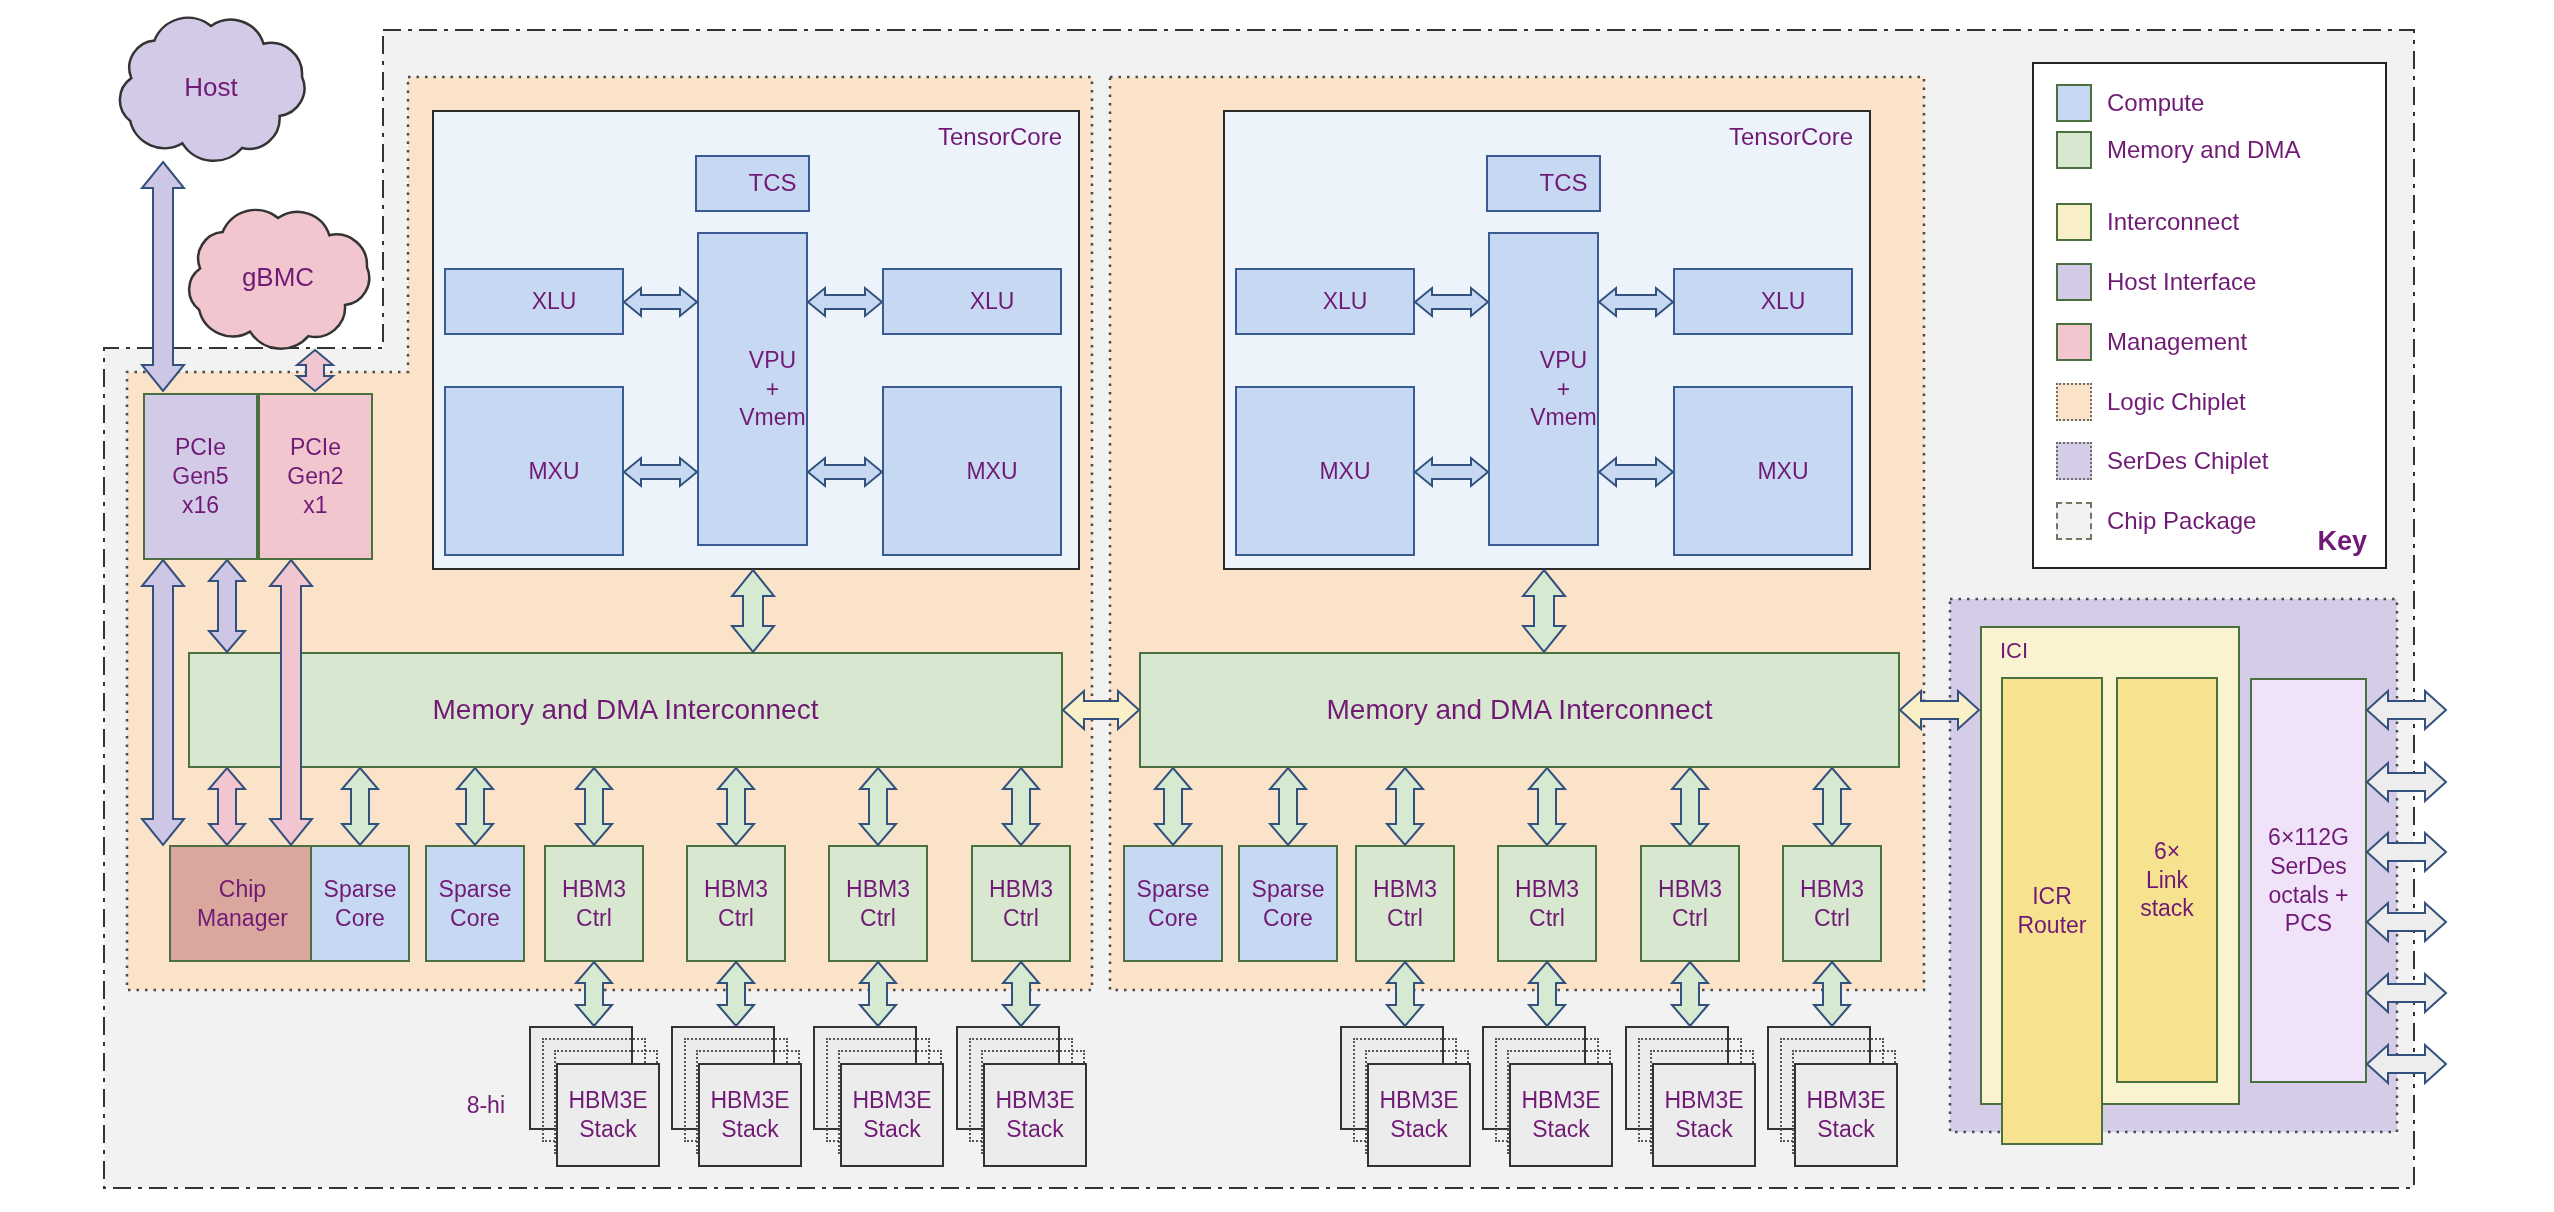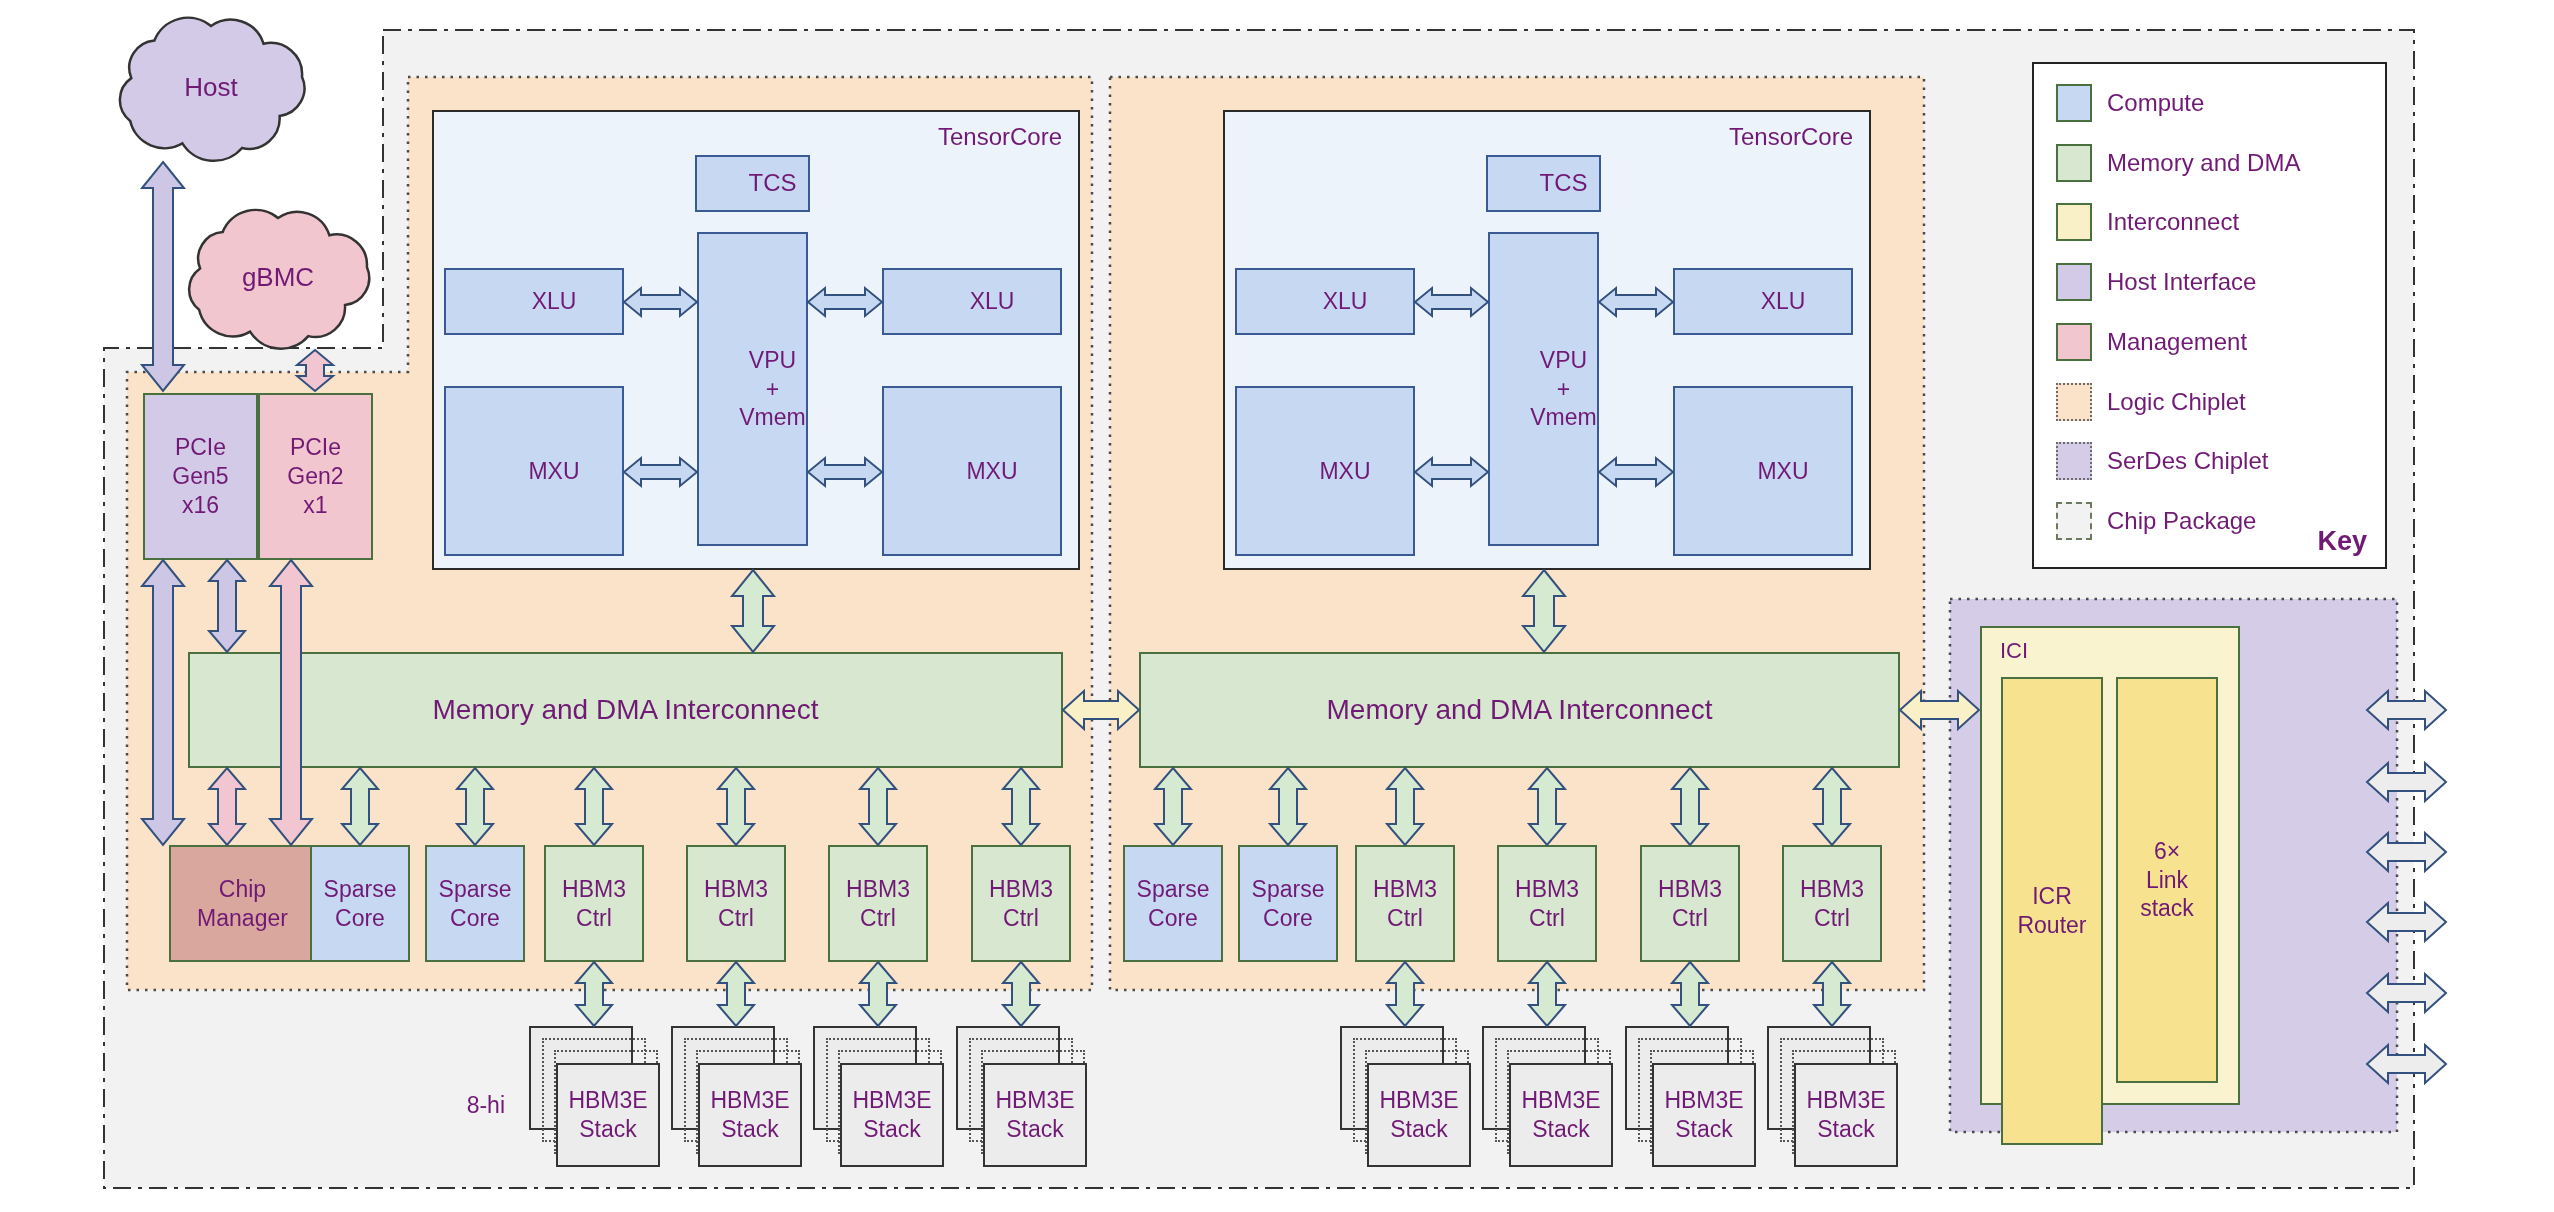--- a/index.html
+++ b/index.html
@@ -66,28 +66,32 @@
 
   <div class="plain" style="left:420px;top:1092px;width:85px;text-align:right;font-size:23px;">8-hi</div>
 
   <div class="box b-green" style="left: 1980px; top: 626px; width: 260px; height: 479px; background: rgb(250, 243, 208);"></div>
   <div class="ici-label" style="left:2000px;top:638px;">ICI</div>
   <div class="box b-green" style="left: 2001px; top: 677px; width: 102px; height: 468px; background: rgb(247, 226, 144);">ICR
 Router</div>
   <div class="box b-green" style="left: 2116px; top: 677px; width: 102px; height: 406px; background: rgb(247, 226, 144);">6×
 Link
 stack</div>
+  <div class="box b-green" style="left: 2250px; top: 678px; width: 117px; height: 405px; background: rgb(240, 226, 248);">6×112G
+SerDes
+octals +
+PCS</div>
 
   <div class="key-box" style="left:2032px;top:62px;width:351px;height:503px;">
     <div id="key-rows">
         <div class="key-row" style="top: 20px;">
           <div class="key-swatch sw-solid" style="background: rgb(199, 216, 242);"></div>
           <div class="key-label">Compute</div>
         </div>
-        <div class="key-row" style="top: 80px;">
+        <div class="key-row" style="top: 67px;">
           <div class="key-swatch sw-solid" style="background: rgb(216, 232, 208);"></div>
           <div class="key-label">Memory and DMA</div>
         </div>
         <div class="key-row" style="top: 139px;">
           <div class="key-swatch sw-solid" style="background: rgb(250, 240, 200);"></div>
           <div class="key-label">Interconnect</div>
         </div>
         <div class="key-row" style="top: 199px;">
           <div class="key-swatch sw-solid" style="background: rgb(210, 202, 230);"></div>
           <div class="key-label">Host Interface</div>

